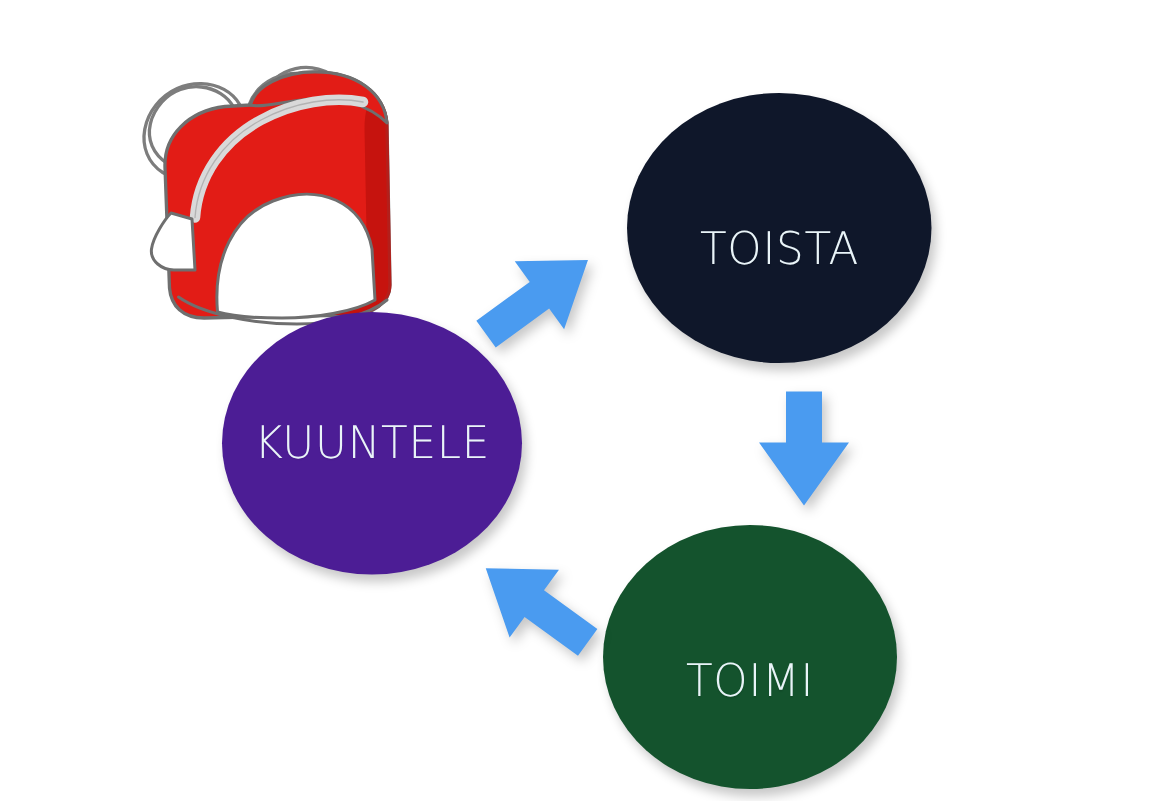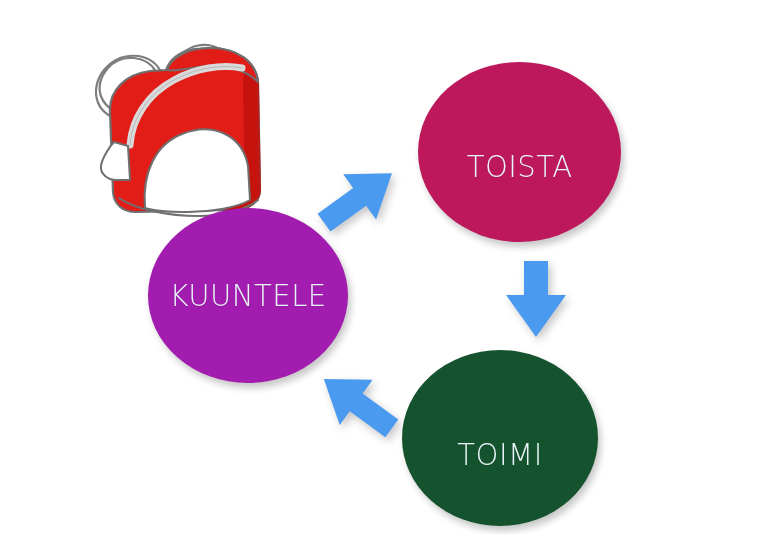--- a/index.html
+++ b/index.html
@@ -108,25 +108,25 @@
                L180,180
                C166,188 140,192 118,192
                C100,192 85,191 75,188 Z" fill="#ffffff" stroke="#6f6f6f" stroke-width="2" stroke-linejoin="round"></path>
 
       <path d="M44,122 C40,126 32,138 31,146 C30,154 38,160 46,160 L60,160 L58,126 Z" fill="#ffffff" stroke="#6f6f6f" stroke-width="2" stroke-linejoin="round"></path>
 
       <path d="M49,178 C66,190 100,196 128,196 C152,196 176,190 188,180" fill="none" stroke="#6f6f6f" stroke-width="2" stroke-linecap="round"></path>
     </svg>
   </div>
 
-  <div class="node" id="node-kuuntele" style="background:#a21caf">
+  <div class="node" id="node-kuuntele" style="background:#4c1d95">
     <span class="node-label">KUUNTELE</span>
   </div>
 
-  <div class="node" id="node-toista" style="background:#be185d">
+  <div class="node" id="node-toista" style="background:#0f172a">
     <span class="node-label">TOISTA</span>
   </div>
 
   <div class="node" id="node-toimi" style="background:#14532d">
     <span class="node-label">TOIMI</span>
   </div>
 
   <div class="arrow" id="arrow-kuuntele-toista">
     <svg viewBox="0 0 100 76" width="100" height="76">
       <g transform="rotate(-36 50 38)">

